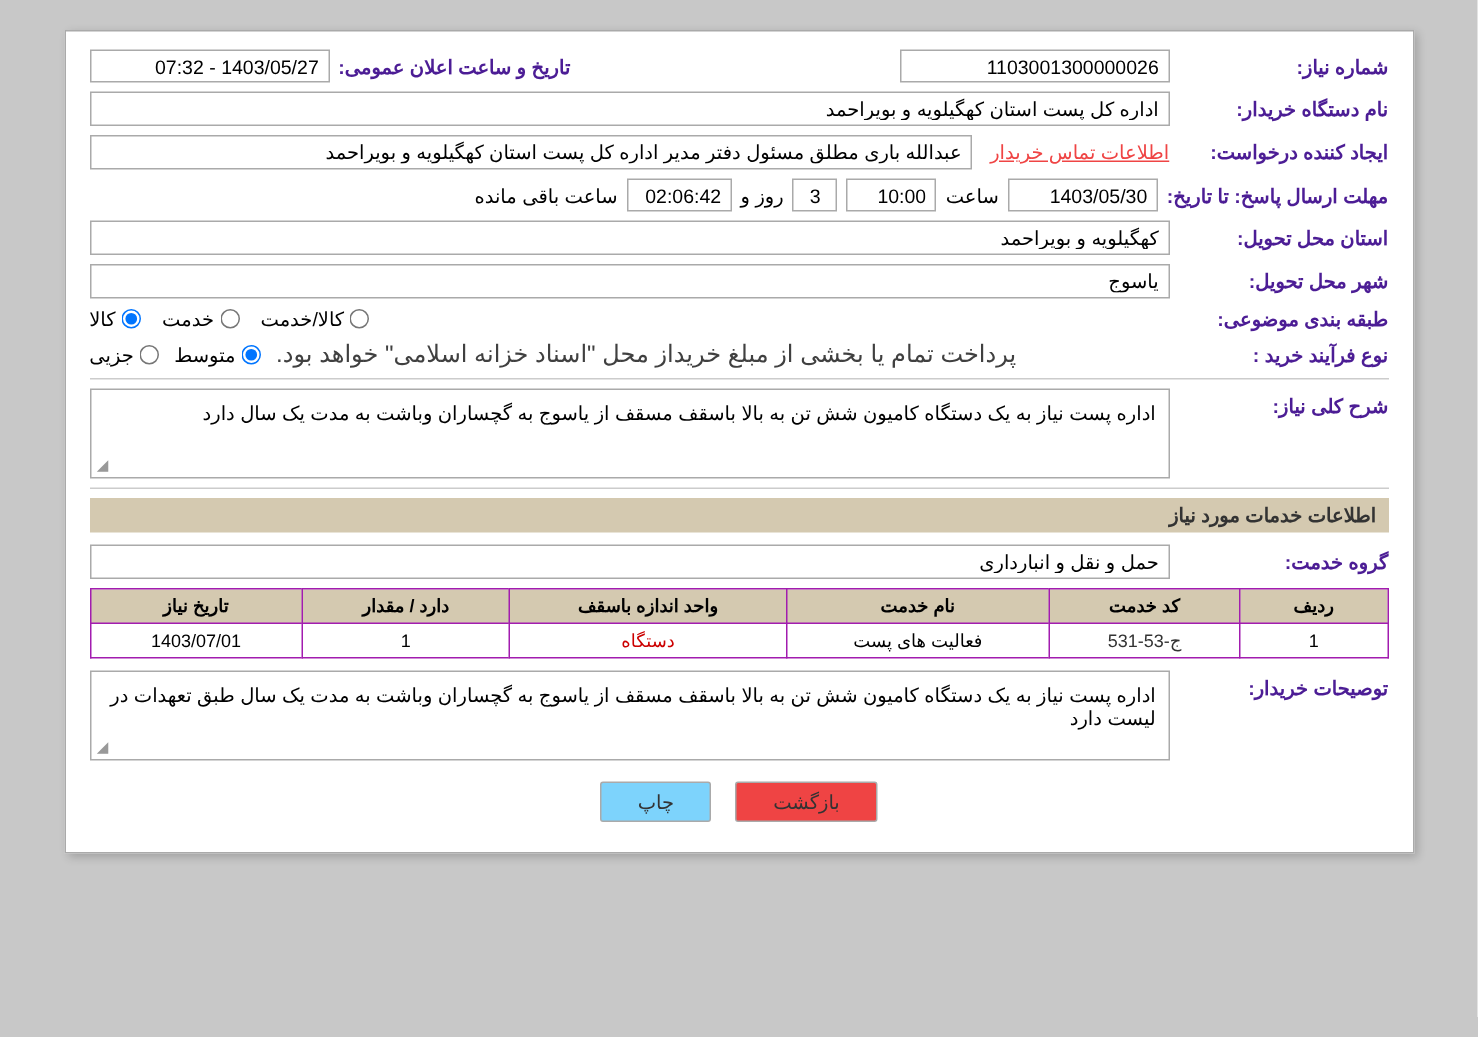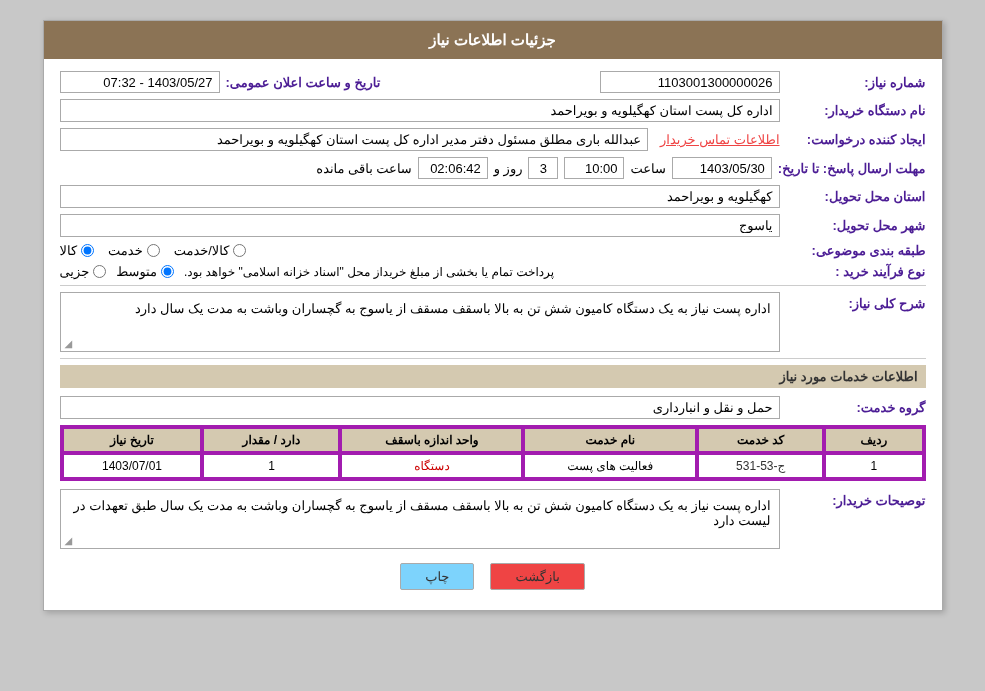--- a/index.html
+++ b/index.html
@@ -121,21 +121,21 @@
     }
     table {
       width: 100%;
       border-collapse: collapse;
       font-size: 12px;
     }
     table thead tr {
       background: #d4c9b0;
     }
     table th, table td {
-      border: 4px solid #a21caf;
+      border: 1px solid #a21caf;
       padding: 4px 24px;
       text-align: center;
     }
     table tbody tr:nth-child(even) {
       background: #f5f5f5;
     }
     table .num-cell {
       color: #333;
     }
     table .link-cell {
@@ -167,23 +167,20 @@
     .divider {
       border-top: 1px solid #ccc;
       margin: 6px 0;
     }
   </style>
 </head>
 <body>
 
 <div class="main-container">
 
-  <div class="page-header">
-    <span>جزئیات اطلاعات نیاز</span>
-  </div>
 
   <div class="content">
 
     <div class="form-row">
       <span class="label">شماره نیاز:</span>
       <input class="field-inline" style="width: 180px;" readonly="" value="1103001300000026">
       <span style="flex:1;"></span>
       <span class="label" style="min-width:auto;">تاریخ و ساعت اعلان عمومی:</span>
       <input class="field-inline" style="width: 160px;" readonly="" value="1403/05/27 - 07:32">
     </div>
@@ -234,21 +231,21 @@
         <div class="radio-item">
           <input type="radio" name="category" checked="" style="">
           <span>کالا</span>
         </div>
       </div>
     </div>
 
     <div class="form-row">
       <span class="label">نوع فرآیند خرید :</span>
       <div class="purchase-row">
-        <span style="color:#000000; font-size:12px;">پرداخت تمام یا بخشی از مبلغ خریداز محل "اسناد خزانه اسلامی" خواهد بود.</span>
+        <span style="color:#404040; font-size:16px;">پرداخت تمام یا بخشی از مبلغ خریداز محل "اسناد خزانه اسلامی" خواهد بود.</span>
         <div class="radio-item">
           <input type="radio" name="purchase" checked="" style="">
           <span>متوسط</span>
         </div>
         <div class="radio-item">
           <input type="radio" name="purchase" style="">
           <span>جزیی</span>
         </div>
       </div>
     </div>

